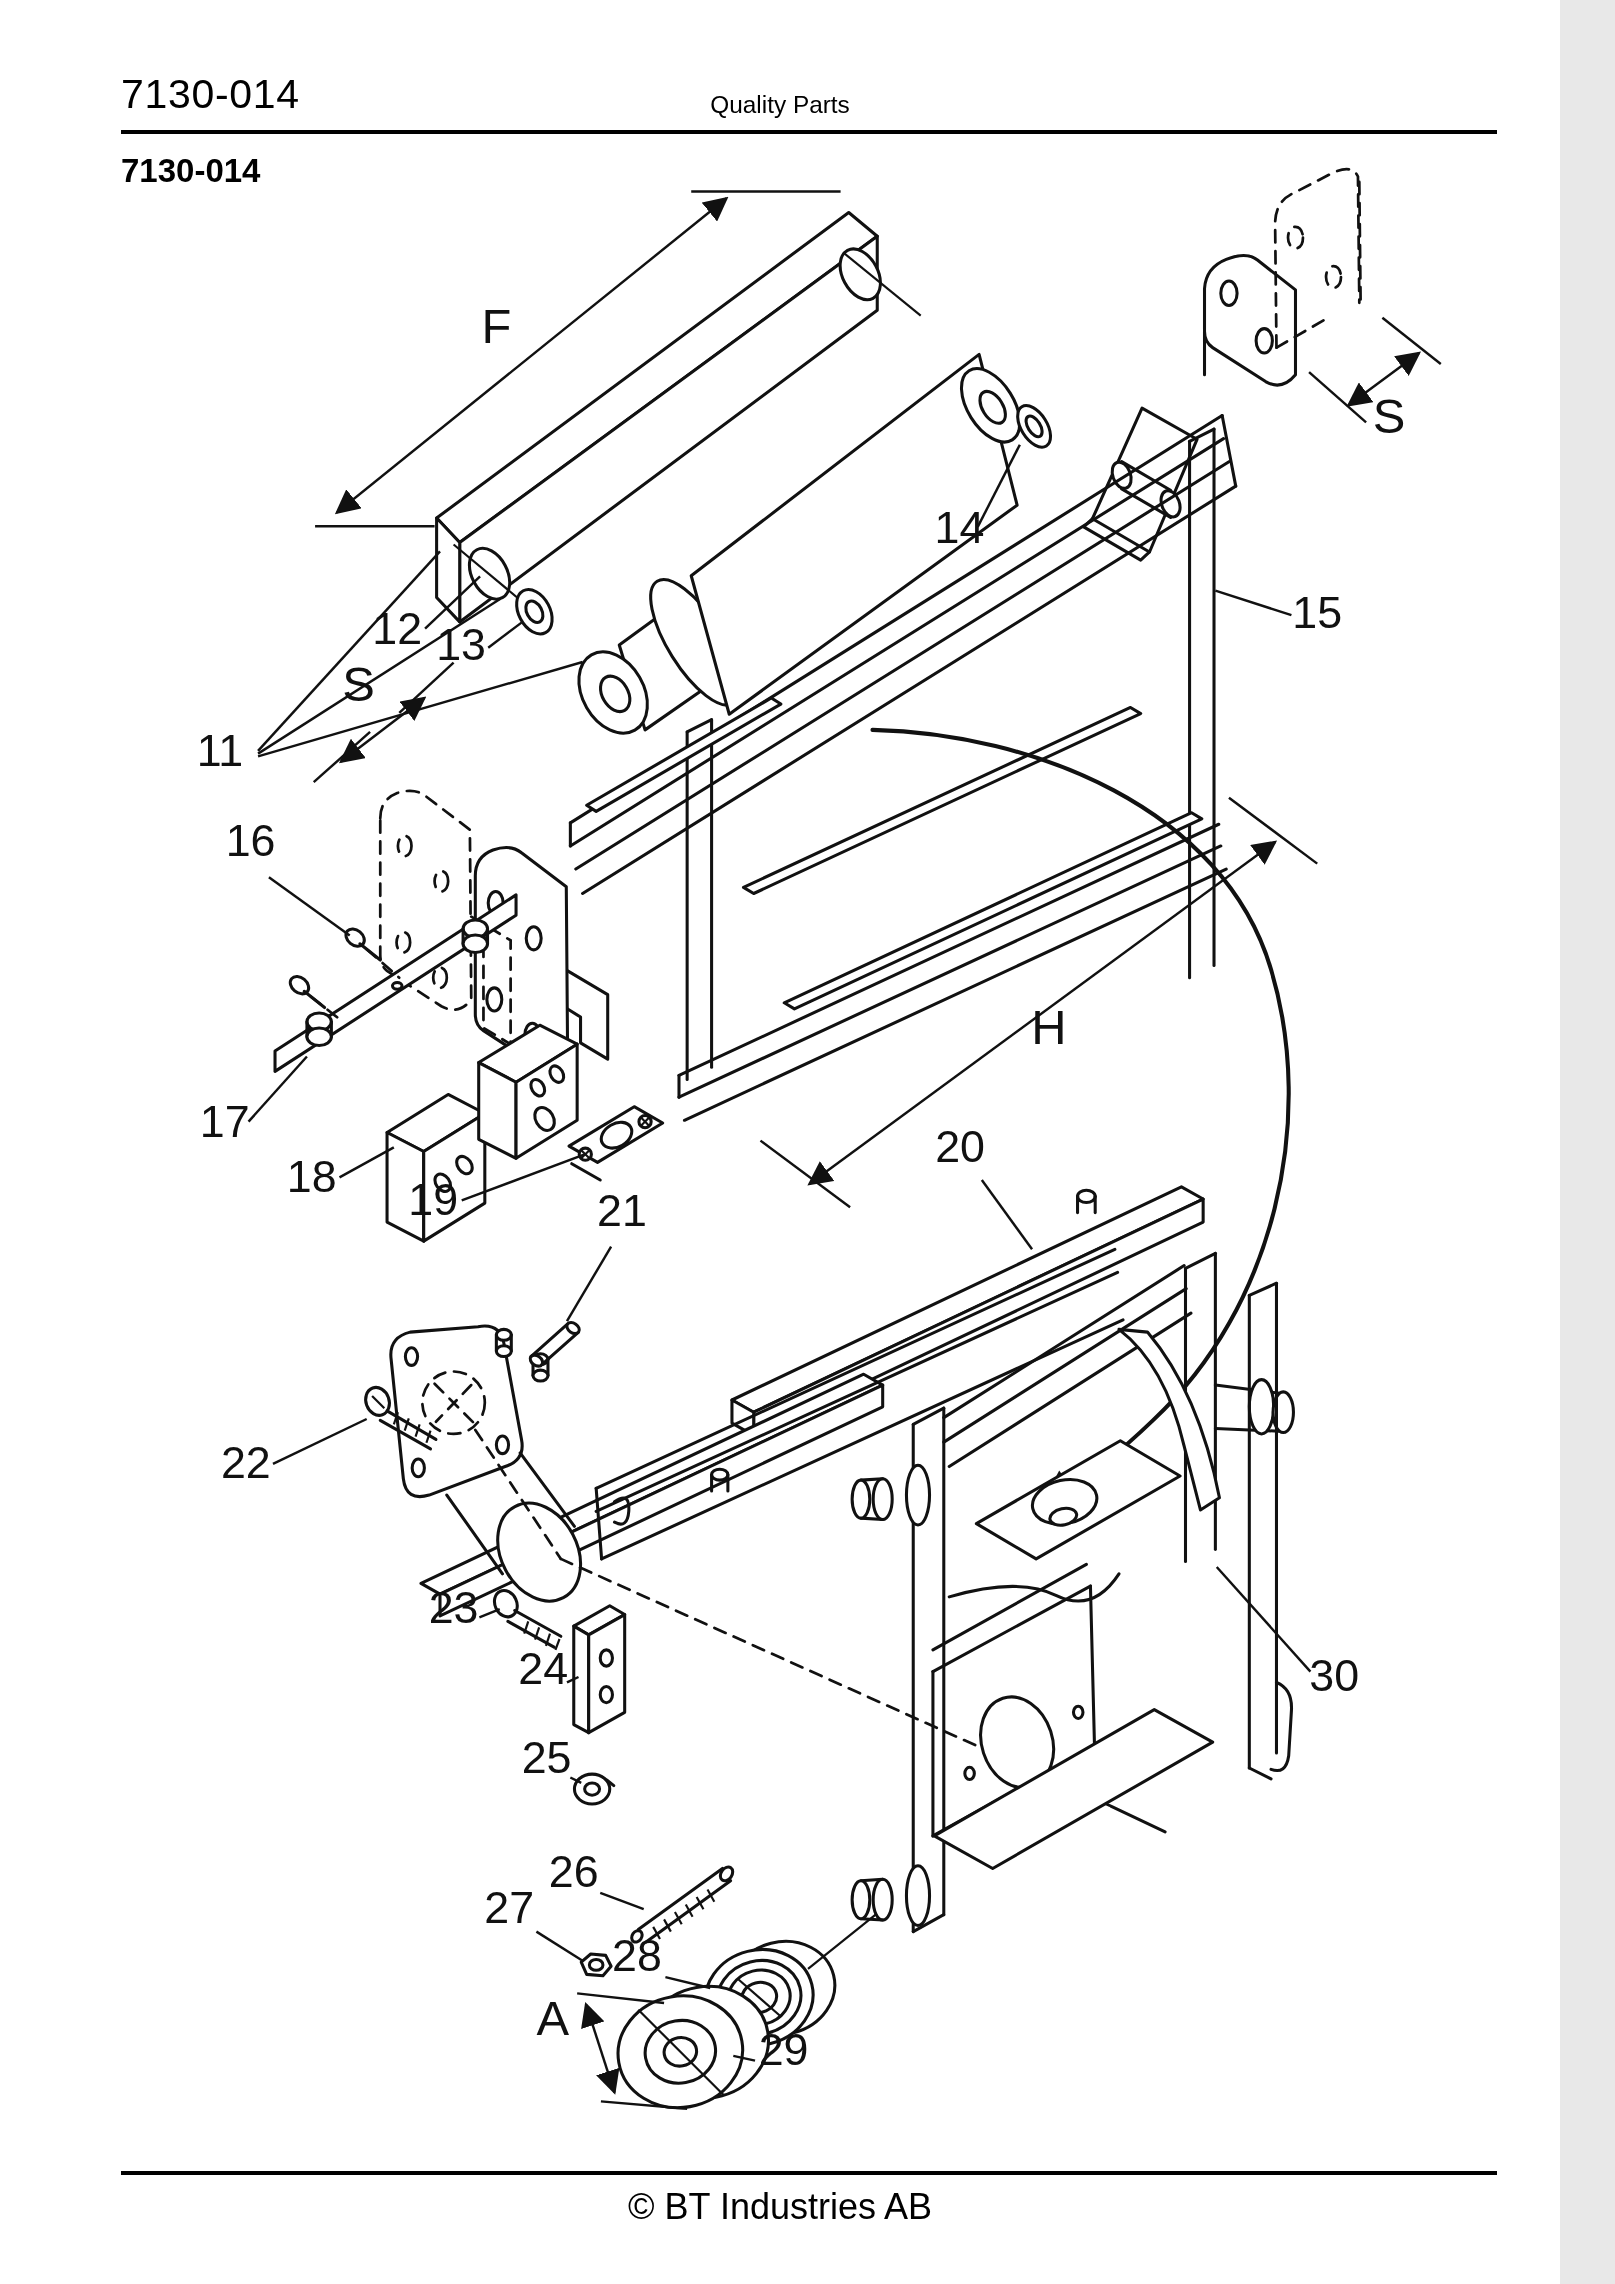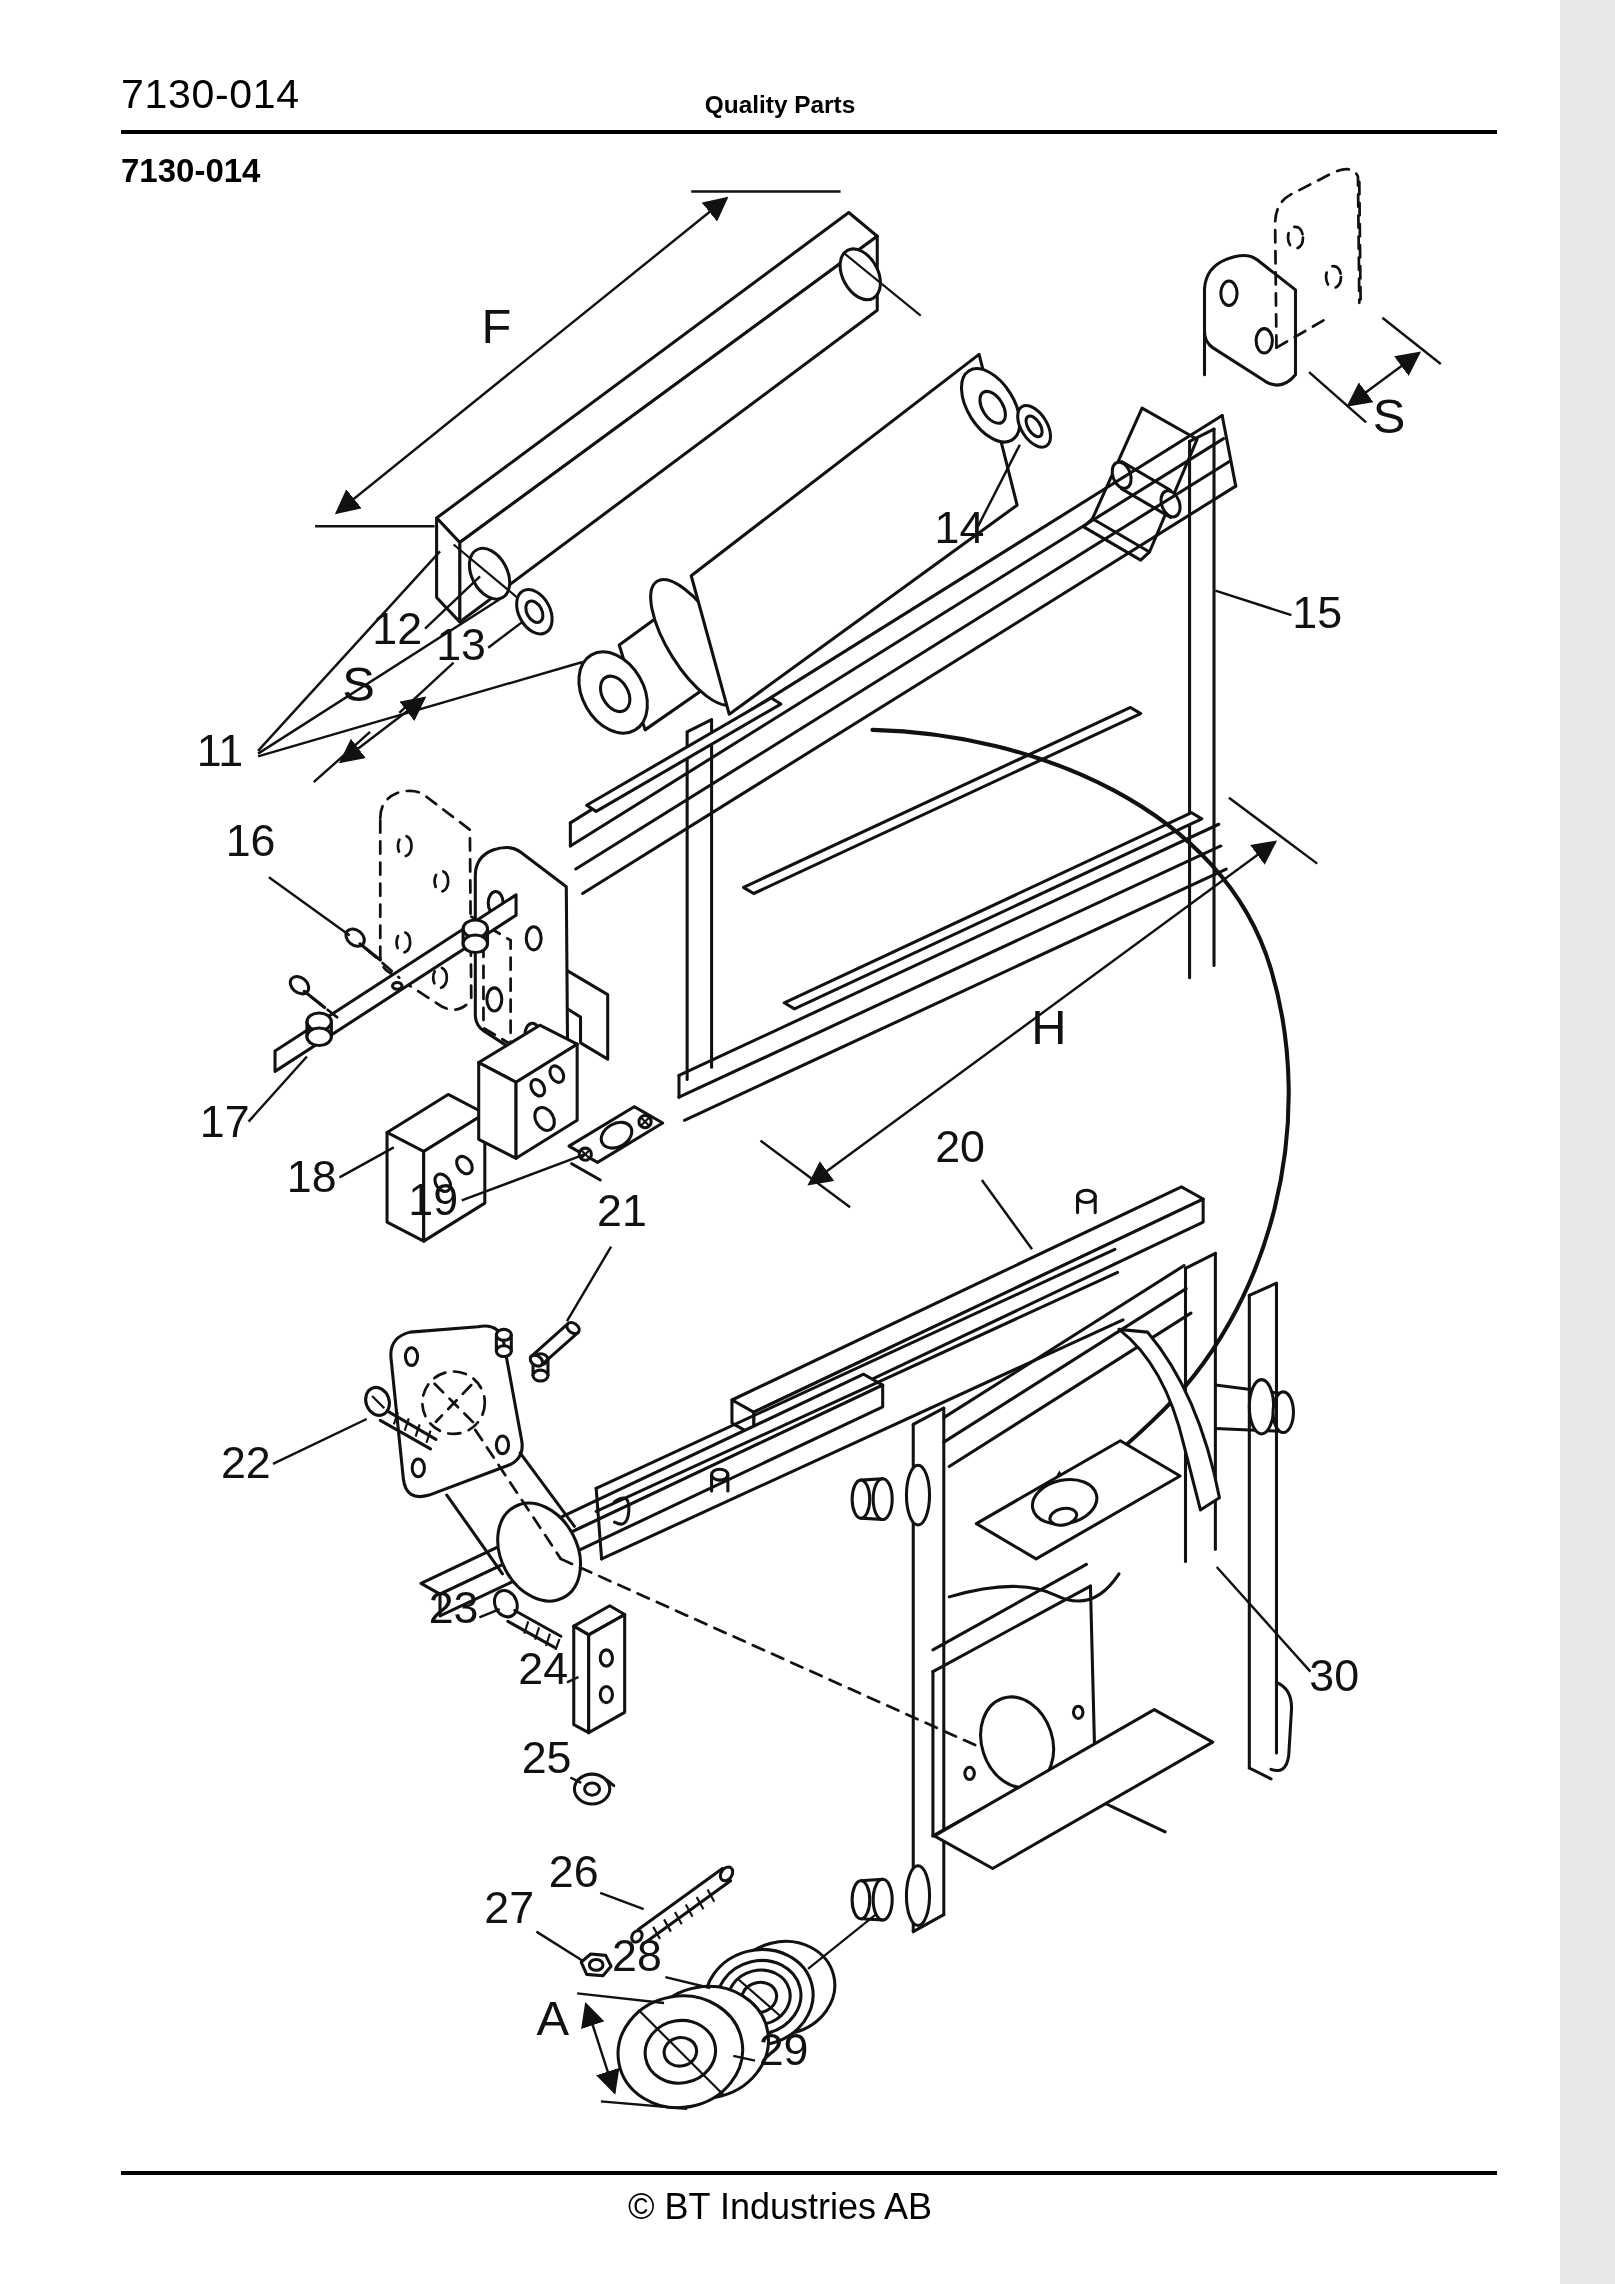--- a/index.html
+++ b/index.html
@@ -1,21 +1,21 @@
 <!DOCTYPE html>
 <html style="font-size:11px"><head>
 <meta charset="utf-8">
 <style>
   html,body{margin:0;padding:0;background:#e8e8e8;}
   #page{
     position:relative;width:1560px;height:2284px;background:#ffffff;
     font-family:"Liberation Sans", sans-serif;color:#000;overflow:hidden;
   }
   .hdr-num{position:absolute;left:121px;top:71px;font-size:41px;font-weight:400;letter-spacing:0.7px;}
-  .hdr-center{position:absolute;left:0;top:91px;width:100%;text-align:center;font-size:24.4px;font-weight:700;}
+  .hdr-center{position:absolute;left:0;top:91px;width:100%;text-align:center;font-size:24.4px;font-weight:400;}
   .rule{position:absolute;left:121px;width:1376px;height:4.1px;background:#000;}
   .rule-top{top:130px;}
   .rule-bottom{top:2171px;}
   .sub-num{position:absolute;left:121px;top:152px;font-size:33px;font-weight:700;}
   .footer-text{position:absolute;left:0;top:2186px;width:100%;text-align:center;font-size:36px;font-weight:400;}
   svg{position:absolute;left:0;top:0;}
   .ln{stroke:#111;stroke-width:4.5;fill:none;stroke-linecap:round;stroke-linejoin:round;}
   .fw{stroke:#111;stroke-width:4.5;fill:#fff;stroke-linejoin:round;}
   .thin{stroke:#111;stroke-width:3.2;fill:none;}
   .dash{stroke:#111;stroke-width:4;fill:none;stroke-dasharray:18 13;stroke-linecap:round;}

